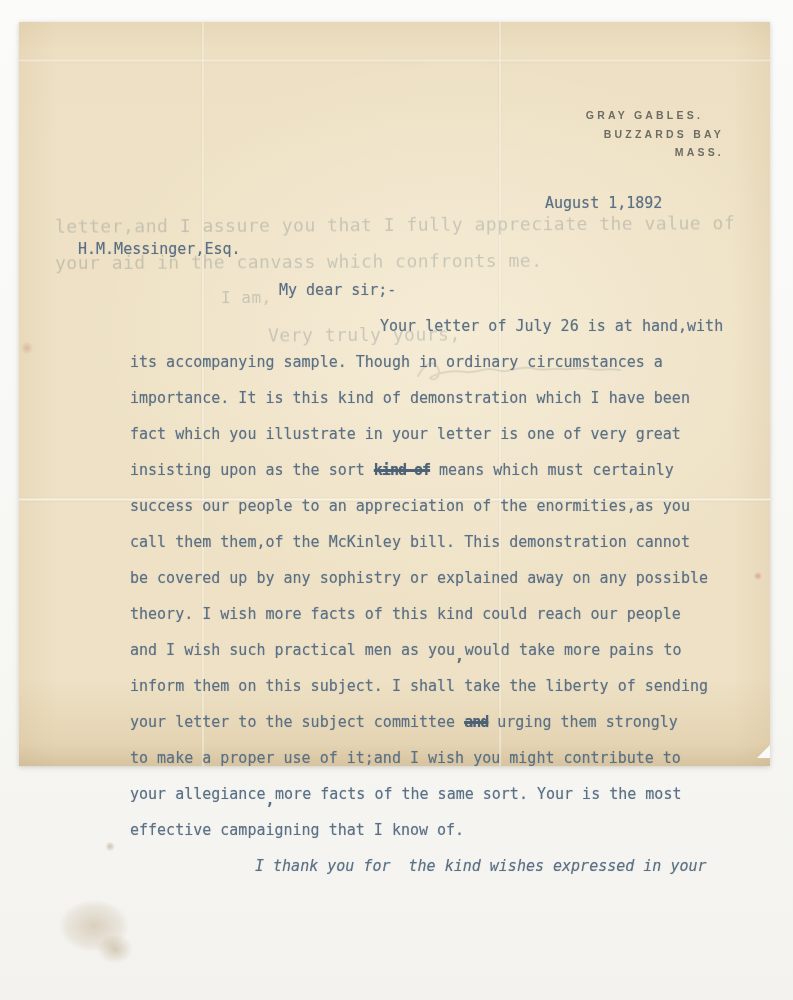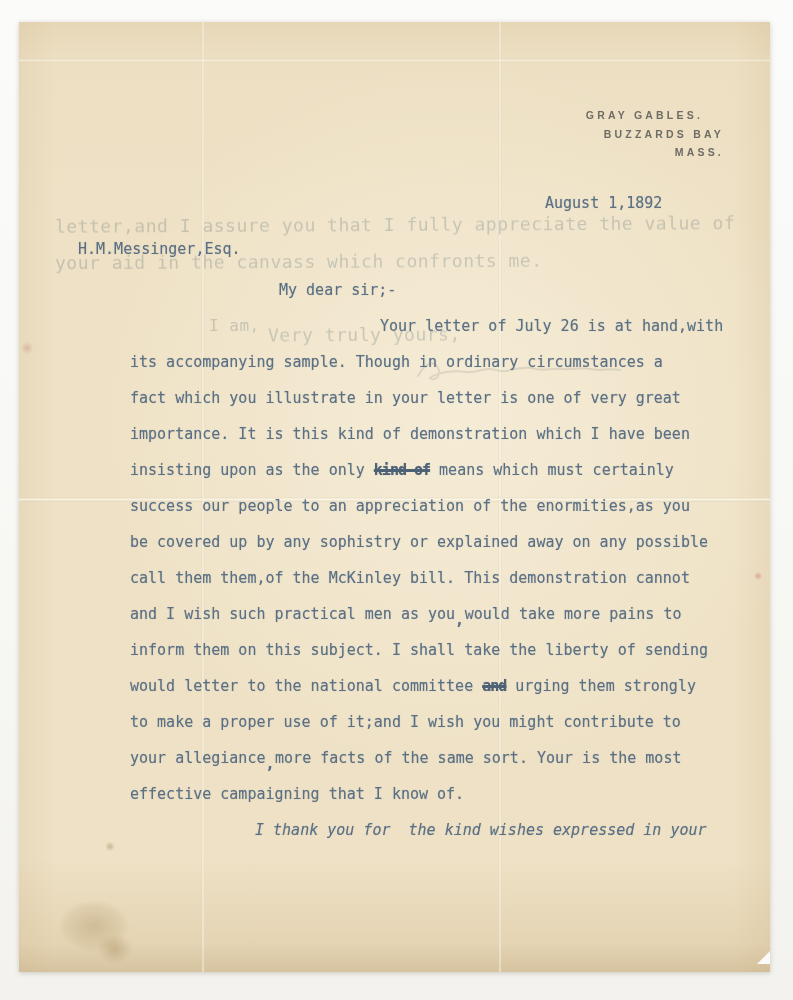--- a/index.html
+++ b/index.html
@@ -6,21 +6,21 @@
     --paper:#eee1c5;
     --ink:#5b7084;
     --letterhead:#6e6c64;
     --bg:#f9f9f7;
   }
   *{margin:0;padding:0;box-sizing:border-box;}
   html,body{width:793px;height:1000px;overflow:hidden;}
   body{background:var(--bg);font-family:"DejaVu Sans Mono",monospace;}
   .scene{position:relative;width:793px;height:1000px;background:linear-gradient(180deg,#fbfbfa 0%,#f7f7f4 60%,#f3f2ee 100%);}
   .paper{
-    position:absolute;left:19px;top:22px;width:751px;height:950px;
+    position:absolute;left:19px;top:22px;width:751px;height:744px;
     background:
       radial-gradient(ellipse 70% 55% at 58% 42%, rgba(255,250,235,0.45), rgba(255,250,235,0) 70%),
       linear-gradient(180deg, rgba(205,180,135,0.22) 0%, rgba(205,180,135,0.04) 4%, rgba(205,180,135,0) 20%, rgba(205,180,135,0) 88%, rgba(190,160,110,0.20) 97%, rgba(170,140,90,0.35) 100%),
       linear-gradient(90deg, rgba(200,175,130,0.16) 0%, rgba(200,175,130,0) 5%, rgba(200,175,130,0) 95%, rgba(200,175,130,0.18) 100%),
       var(--paper);
     box-shadow:0 1px 5px rgba(90,80,60,0.25);
   }
   
   .crease-v{position:absolute;top:0;bottom:0;width:4px;
     background:linear-gradient(90deg, rgba(140,115,75,0.10), rgba(255,252,240,0.55) 50%, rgba(140,115,75,0.08));}
@@ -54,21 +54,21 @@
   .seg-strike{text-decoration:line-through;text-decoration-thickness:2.5px;font-weight:bold;letter-spacing:-1px;color:#4e6275;text-align:right;}
   .seg-bold{font-weight:bold;}
   .seg-insert{display:inline-block;width:9.6px;transform:translateY(6px);font-weight:bold;}
   .seg-tick{display:inline-block;width:9.6px;height:16px;position:relative;vertical-align:baseline;}
   .seg-tick::after{content:"";position:absolute;left:4px;top:14px;width:1.6px;height:10px;background:#4e6275;transform:rotate(6deg);}
   
   .ghost{position:absolute;color:rgba(104,118,122,0.30);font-size:18px;letter-spacing:0.5px;
     filter:blur(0.5px);white-space:pre;transform:rotate(-0.3deg);}
   .ghost.g1{left:36px;top:192px;}
   .ghost.g2{left:36px;top:229px;}
-  .ghost.g3{left:190px;top:266px;font-size:16px;margin-top:28px;}
+  .ghost.g3{left:202px;top:266px;font-size:16px;}
   .ghost.g4{left:249px;top:302px;}
   .ghost-sig{position:absolute;left:395px;top:330px;opacity:0.55;}
 </style>
 </head>
 <body>
 
 <div class="scene">
   <div class="paper">
 
     <div class="crease-v one"></div>
@@ -99,29 +99,30 @@
     <svg class="ghost-sig" width="210" height="36" viewBox="0 0 210 36">
       <path d="M4,24 C12,10 20,8 24,16 C28,24 20,30 16,26 C24,20 40,18 52,20 C60,21 66,18 74,17 C80,16 84,20 92,19 C104,17 112,14 122,17 C130,19 138,16 148,17 C158,18 166,15 176,17 C186,19 196,16 206,18" fill="none" stroke="rgba(120,125,118,0.35)" stroke-width="2" stroke-linecap="round" filter="blur(0.6px)"></path>
     </svg>
 
     <div class="typed recipient">H.M.Messinger,Esq.</div>
     <div class="typed salutation">My dear sir;-</div>
 
     <div class="typed body-text">
         <div class="bline" style="padding-left: 250px;"><span>Your letter of July 26 is at hand,with</span></div>
         <div class="bline"><span>its accompanying sample. Though in ordinary circumstances a</span></div>
+        <div class="bline"><span>importance. It is this kind of demonstration which I have been</span></div>
         <div class="bline"><span>fact which you illustrate in your letter is one of very great</span></div>
-        <div class="bline"><span>importance. It is this kind of demonstration which I have been</span></div>
-        <div class="bline"><span>insisting upon as the only </span><span class="seg-strike">kind of</span><span> means which must certainly</span></div>
+        <div class="bline"><span>insisting upon as the sort </span><span class="seg-strike">kind of</span><span> means which must certainly</span></div>
         <div class="bline"><span>success our people to an appreciation of the enormities,as you</span></div>
+        <div class="bline"><span>call them them,of the McKinley bill. This demonstration cannot</span></div>
         <div class="bline"><span>be covered up by any sophistry or explained away on any possible</span></div>
-        <div class="bline"><span>call them them,of the McKinley bill. This demonstration cannot</span></div>
+        <div class="bline"><span>theory. I wish more facts of this kind could reach our people</span></div>
         <div class="bline"><span>and I wish such practical men as you</span><span class="seg-insert">,</span><span>would take more pains to</span></div>
         <div class="bline"><span>inform them on this subject. I shall take the liberty of sending</span></div>
-        <div class="bline"><span>would letter to the national committee </span><span class="seg-strike">and</span><span> urging them strongly</span></div>
+        <div class="bline"><span>your letter to the subject committee </span><span class="seg-strike">and</span><span> urging them strongly</span></div>
         <div class="bline"><span>to make a proper use of it;and I wish you might contribute to</span></div>
         <div class="bline"><span>your allegiance</span><span class="seg-insert">,</span><span>more facts of the same sort. Your is the most</span></div>
         <div class="bline"><span>effective campaigning that I know of.</span></div>
         <div class="bline" style="padding-left: 125px; font-style: italic;"><span>I thank you for  the kind wishes expressed in your</span></div>
       </div>
 
   </div>
 </div>
 
 </body></html>

